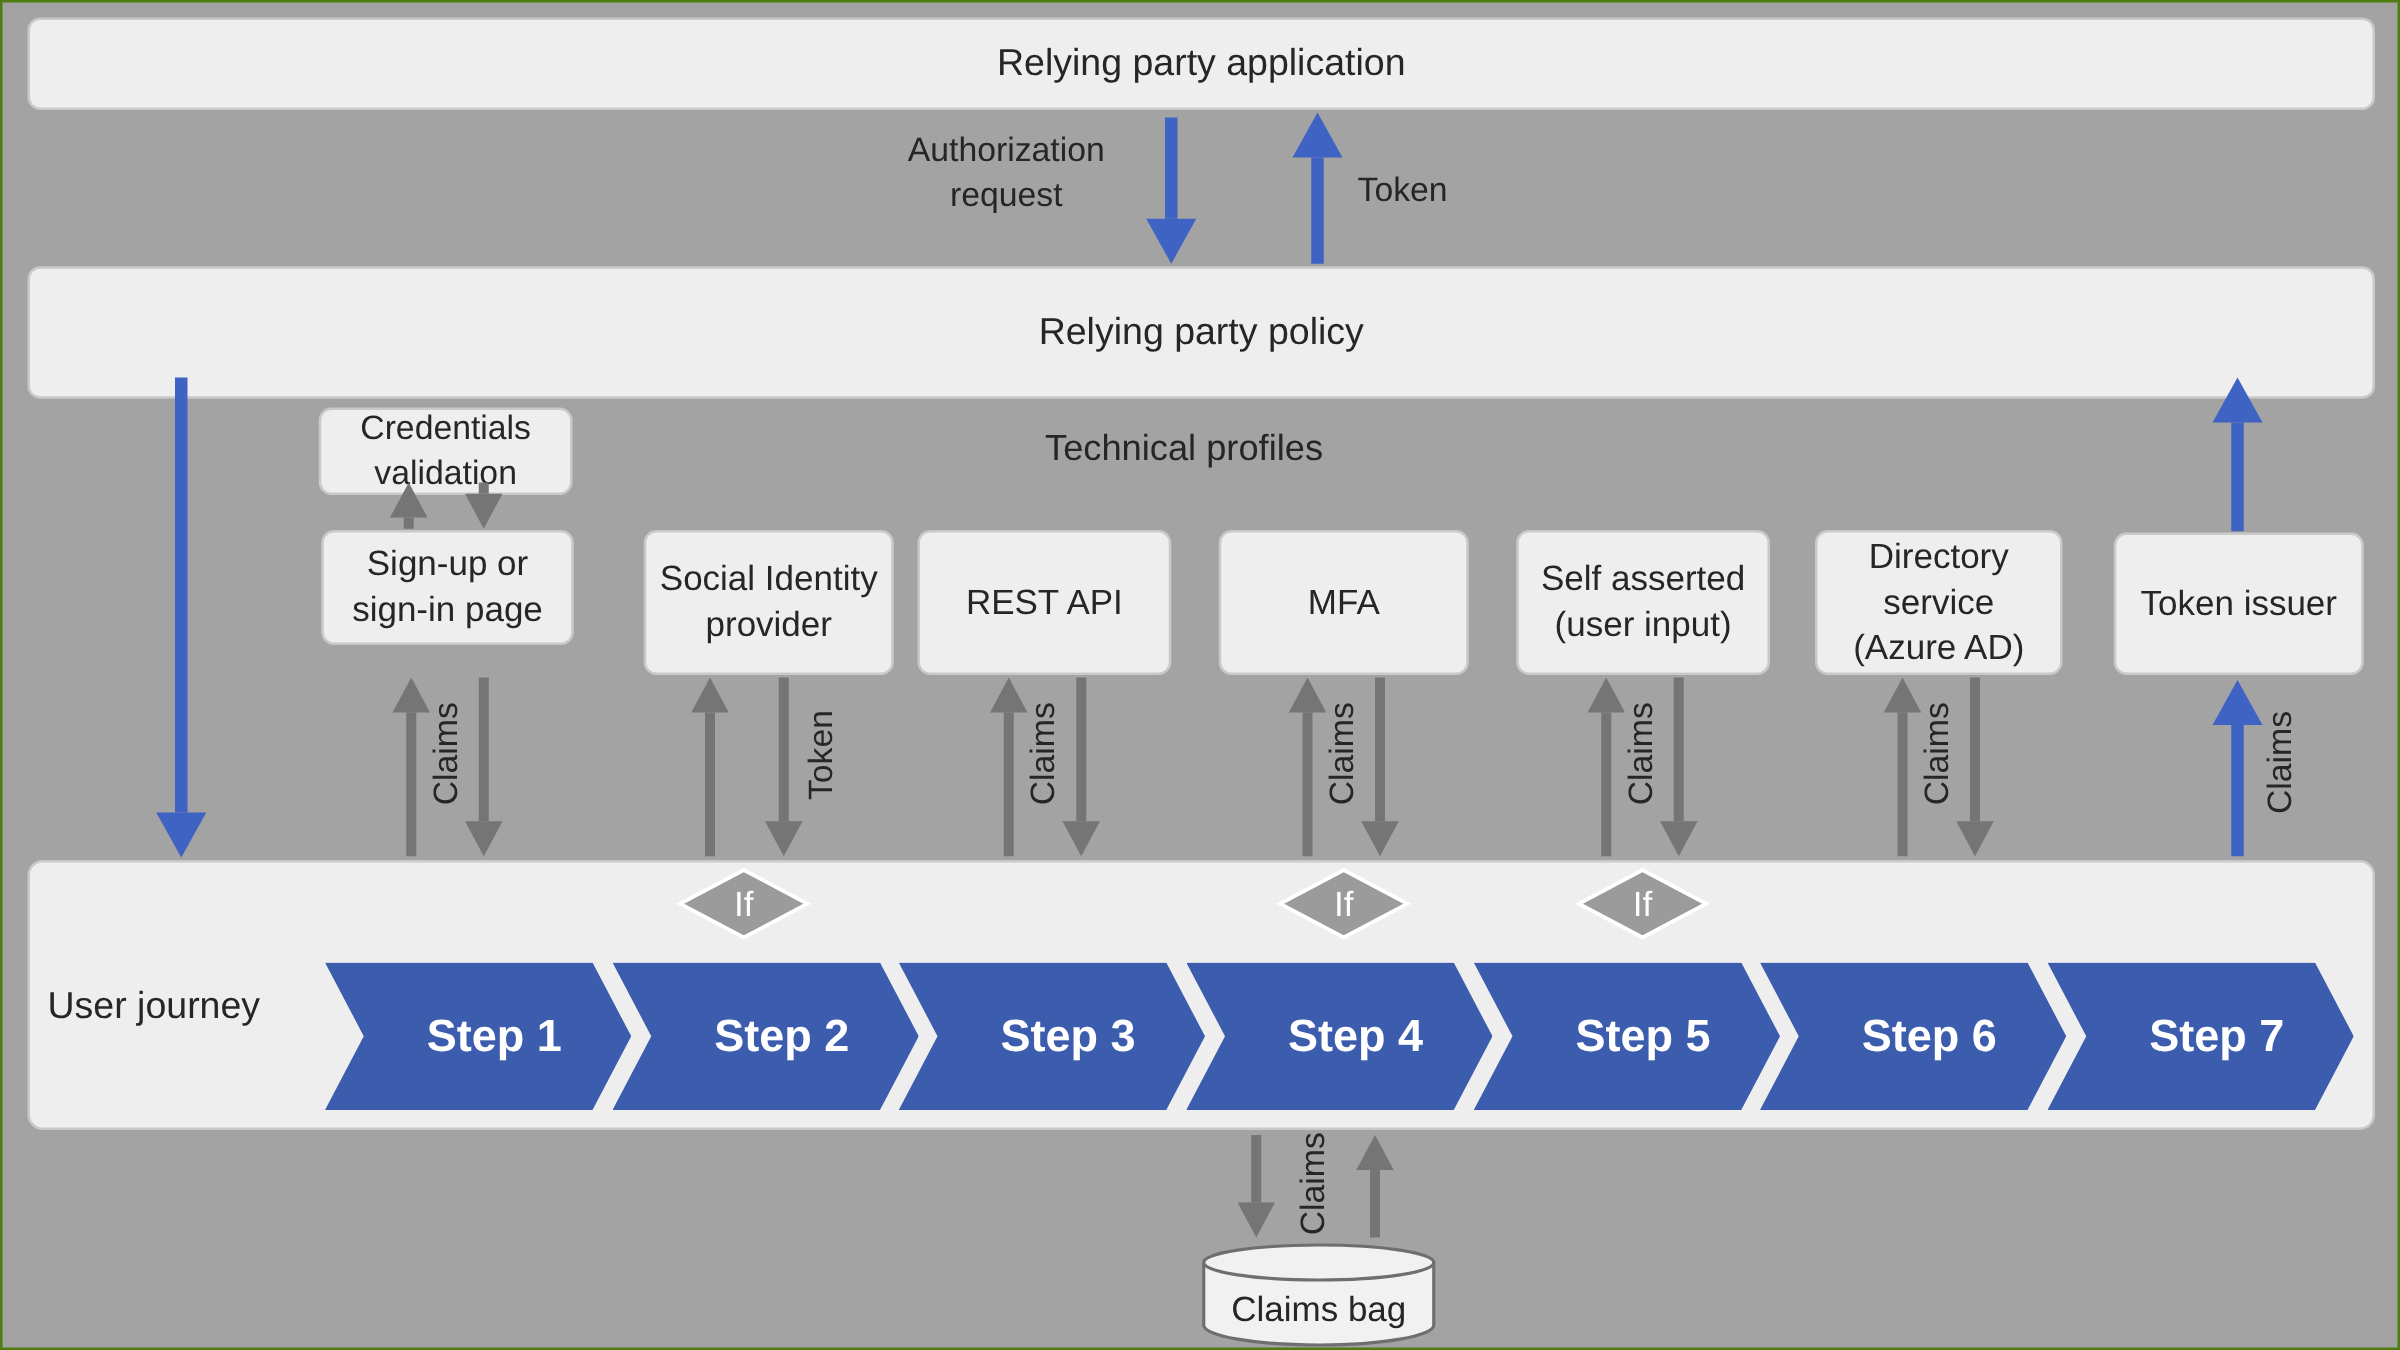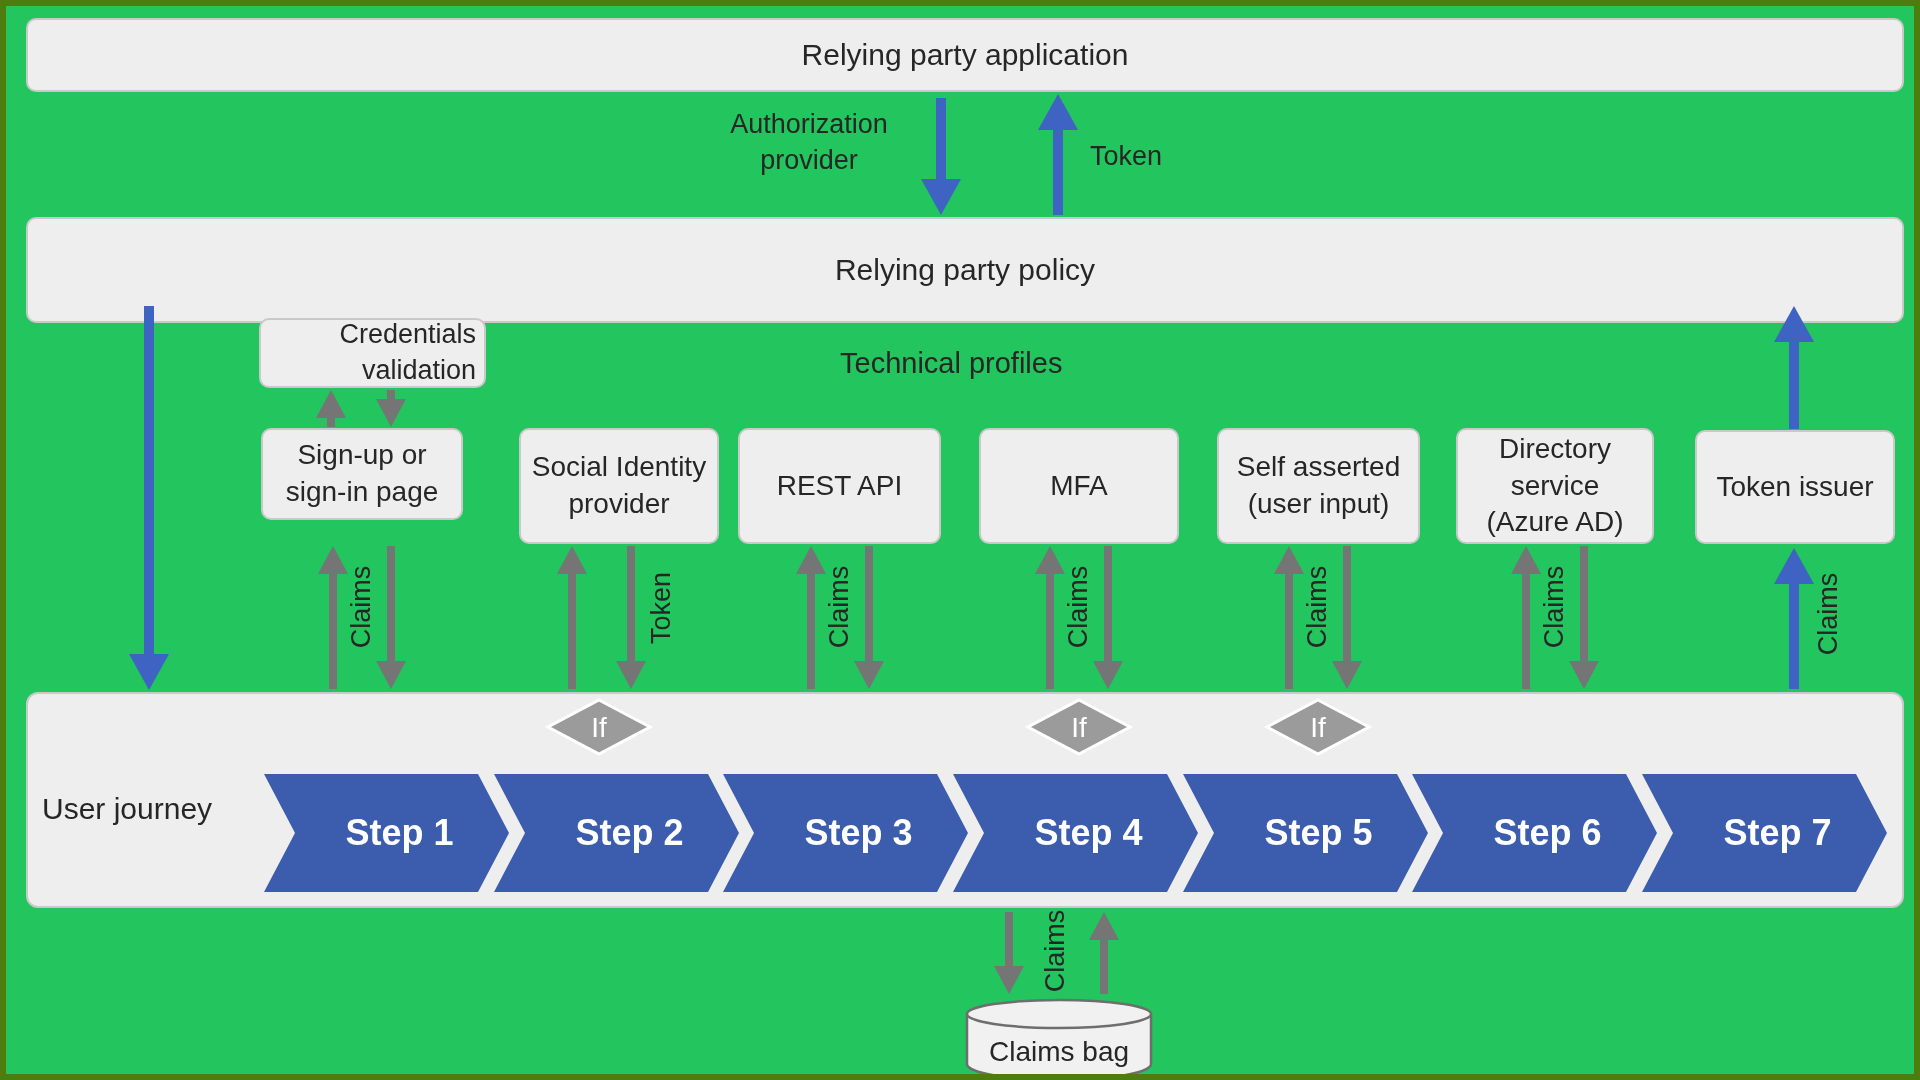--- a/index.html
+++ b/index.html
@@ -1,18 +1,18 @@
 <!DOCTYPE html>
 <html style="--chevron_blue: #3c5dad; --arrow_blue: #3e63c2; --gray_arrow: #757575; --box_fill: #efeeee; --box_border: #c9c9c9; --diamond: #9b9b9b; --text: #262626;"><head>
 <meta charset="utf-8">
 <style>
   html,body{margin:0;padding:0;background:#ffffff;}
   #canvas{
     position:relative;width:1920px;height:1080px;box-sizing:border-box;
-    border:6px solid #4d7c0f;background:#22c55e;overflow:hidden;
+    border:2px solid #4d7c0f;background:#a3a3a3;overflow:hidden;
     font-family:"Liberation Sans", sans-serif;color:var(--text, #262626);
   }
   .bar{
     position:absolute;left:20px;width:1878px;box-sizing:border-box;
     background:var(--box_fill,#efeeee);border:2px solid var(--box_border,#c9c9c9);
     border-radius:10px;display:flex;align-items:center;justify-content:center;
     font-size:30px;
   }
   .box{
     position:absolute;box-sizing:border-box;
@@ -51,21 +51,21 @@
 </style>
 </head>
 <body>
 
 <div id="canvas">
 
   <div class="bar" style="top:12px;height:74px;">
     <span>Relying party application</span>
   </div>
 
-  <div class="label" style="left:688px;top:100px;width:230px;text-align:center;">Authorization provider</div>
+  <div class="label" style="left:688px;top:100px;width:230px;text-align:center;">Authorization request</div>
   <div class="arrow blue down" style="left:915px;top:92px;height:117px;width:40px;">
     <div class="head"></div>
     <div class="shaft"></div>
   </div>
   <div class="arrow blue up" style="left:1032px;top:88px;height:121px;width:40px;">
     <div class="head"></div>
     <div class="shaft"></div>
   </div>
   <div class="label" style="left:1084px;top:132px;">Token</div>
 
@@ -78,21 +78,21 @@
     <div class="shaft"></div>
   </div>
 
   <div class="arrow blue up" style="left:1768px;top:300px;height:123px;width:40px;">
     <div class="head"></div>
     <div class="shaft"></div>
   </div>
 
   <div class="label" style="left:834px;top:338px;width:300px;font-size:29px;">Technical profiles</div>
 
-  <div class="box" style="left:253px;top:312px;width:227px;height:70px;font-size:27px;text-align:right;">
+  <div class="box" style="left:253px;top:324px;width:203px;height:70px;font-size:27px;">
     <span>Credentials validation</span>
   </div>
   <div class="arrow up" style="left:310px;top:384px;height:37px;width:30px;">
     <div class="head"></div>
       <div class="shaft"></div>
   </div>
   <div class="arrow down" style="left:370px;top:384px;height:37px;width:30px;">
     <div class="head"></div>
       <div class="shaft"></div>
   </div>

